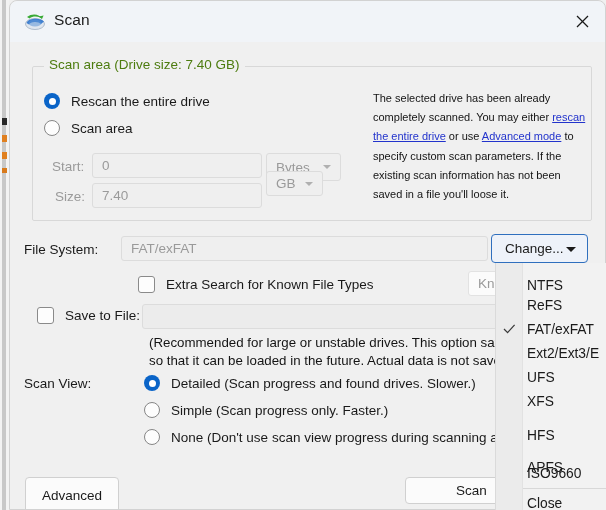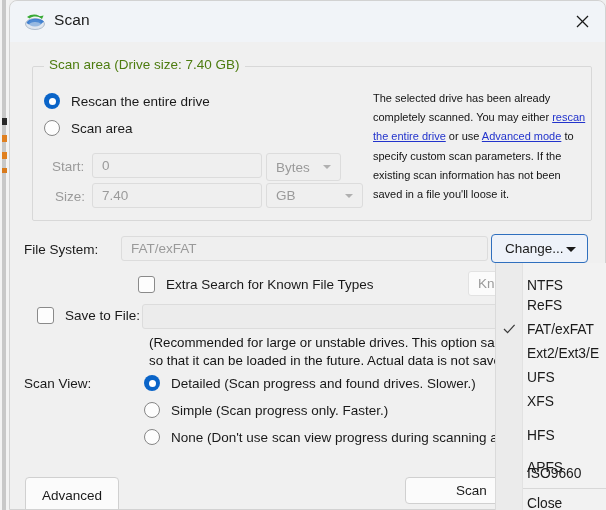--- a/index.html
+++ b/index.html
@@ -350,21 +350,21 @@
 
     <div class="lbl dim" style="left:42px;top:158px;">Start:</div>
     <div class="field" style="left:82px;top:152px;width:170px;height:25px;">0</div>
     <div class="combo" style="left:256px;top:152px;width:75px;height:28px;">
       <span>Bytes</span>
       <span class="caret"></span>
     </div>
 
     <div class="lbl dim" style="left:45px;top:188px;">Size:</div>
     <div class="field" style="left:82px;top:182px;width:170px;height:25px;">7.40</div>
-    <div class="combo" style="left:256px;top:182px;width:97px;height:25px;">
+    <div class="combo" style="left:256px;top:170px;width:57px;height:25px;">
       <span>GB</span>
       <span class="caret"></span>
     </div>
 
     <div class="info"><span>The selected drive has been already completely scanned. You may either </span><a href="#">rescan the entire drive</a><span> or use </span><a href="#">Advanced mode</a><span> to specify custom scan parameters. If the existing scan information has not been saved in a file you'll loose it.</span></div>
 
     <div class="lbl" style="left:14px;top:241px;">File System:</div>
     <div class="field" style="left:111px;top:235px;width:367px;height:25px;">FAT/exFAT</div>
     <div class="btn focus" style="left:481px;top:233px;width:97px;height:29px;">
       <span class="btn-label-left">Change...</span>

